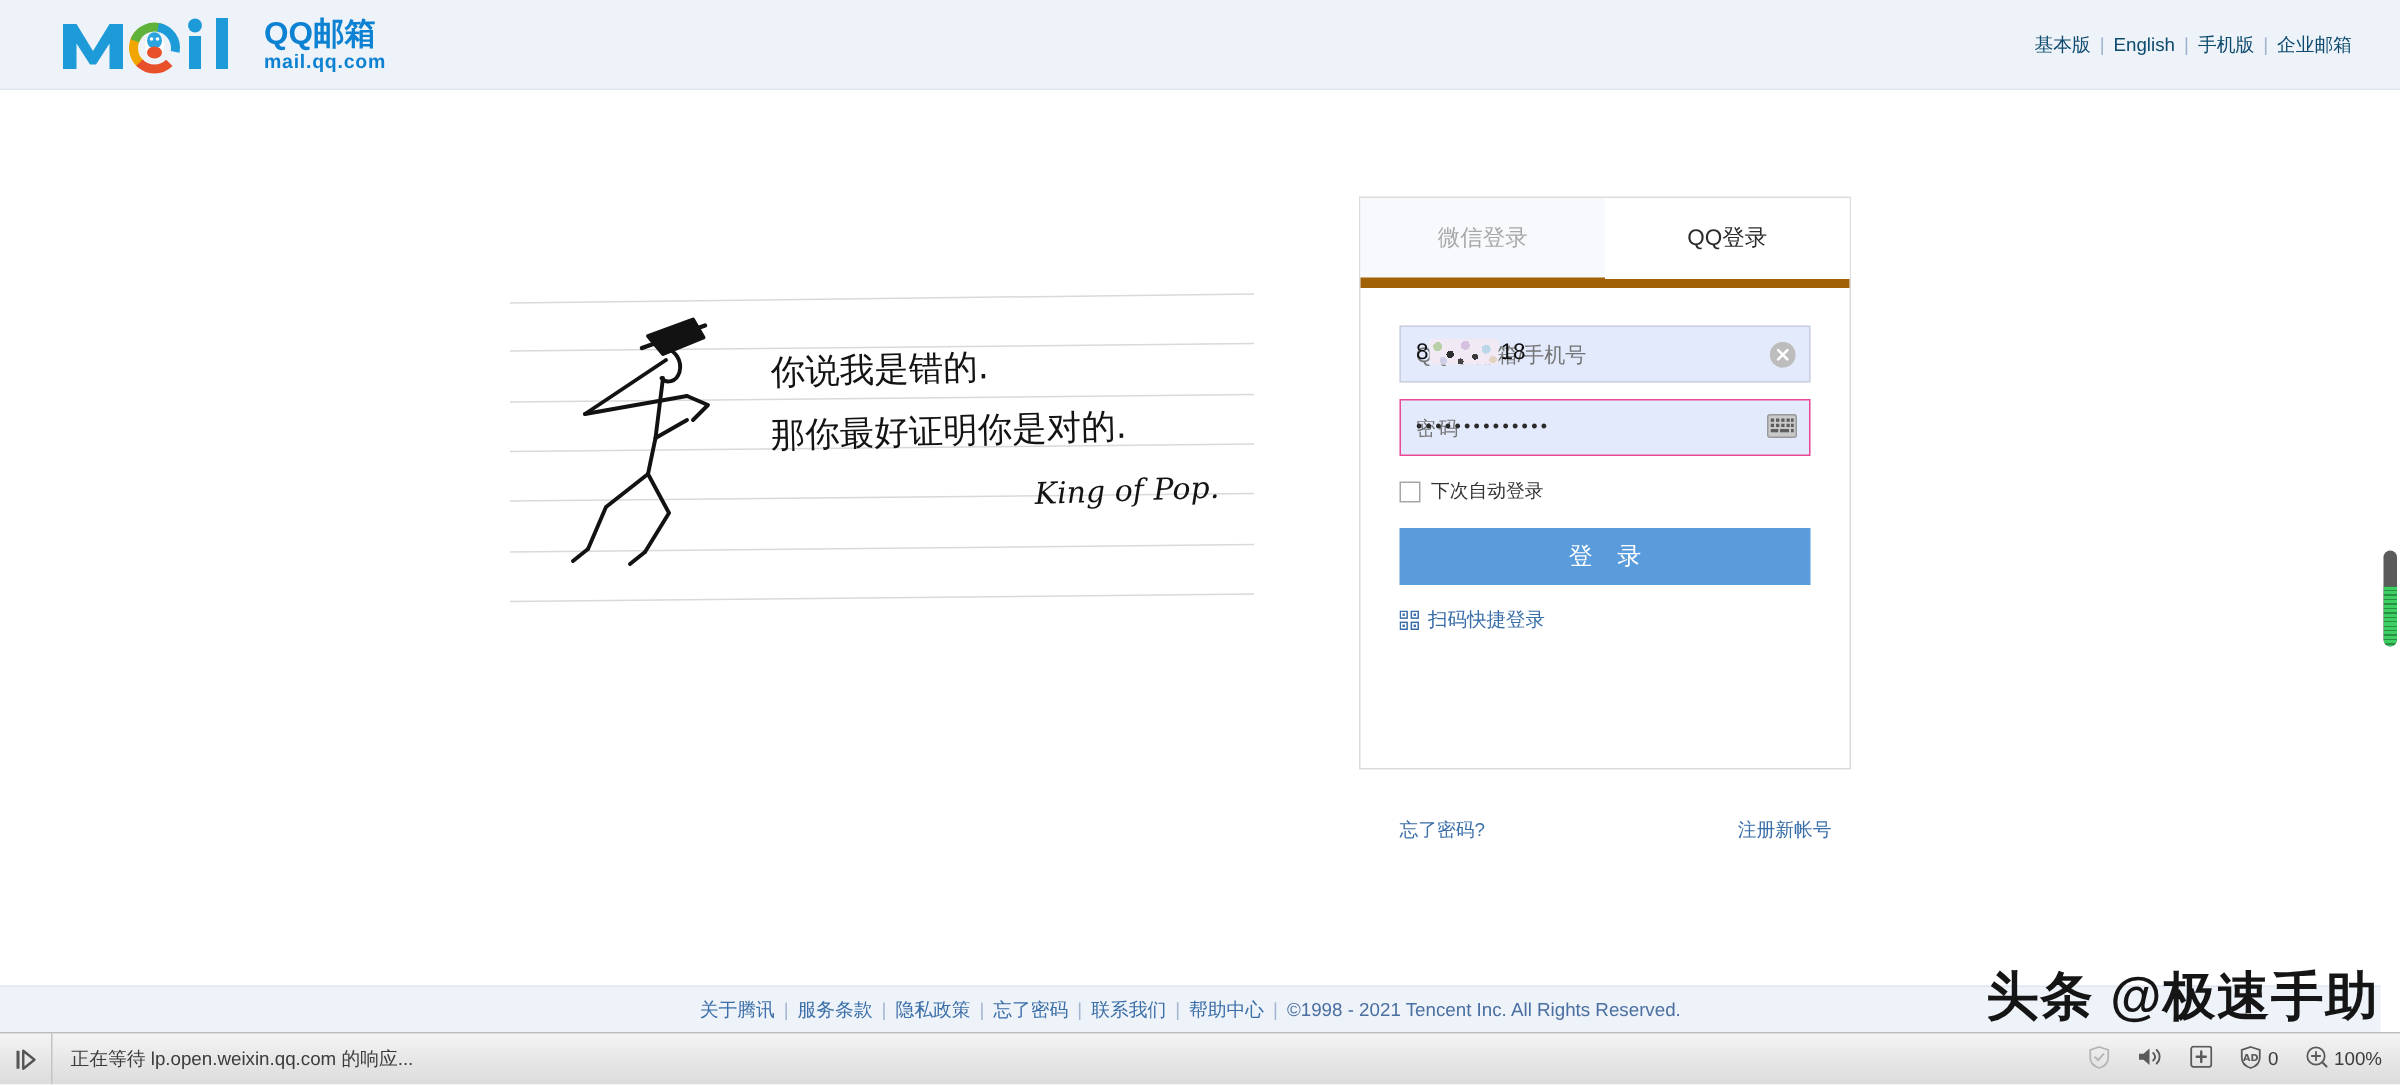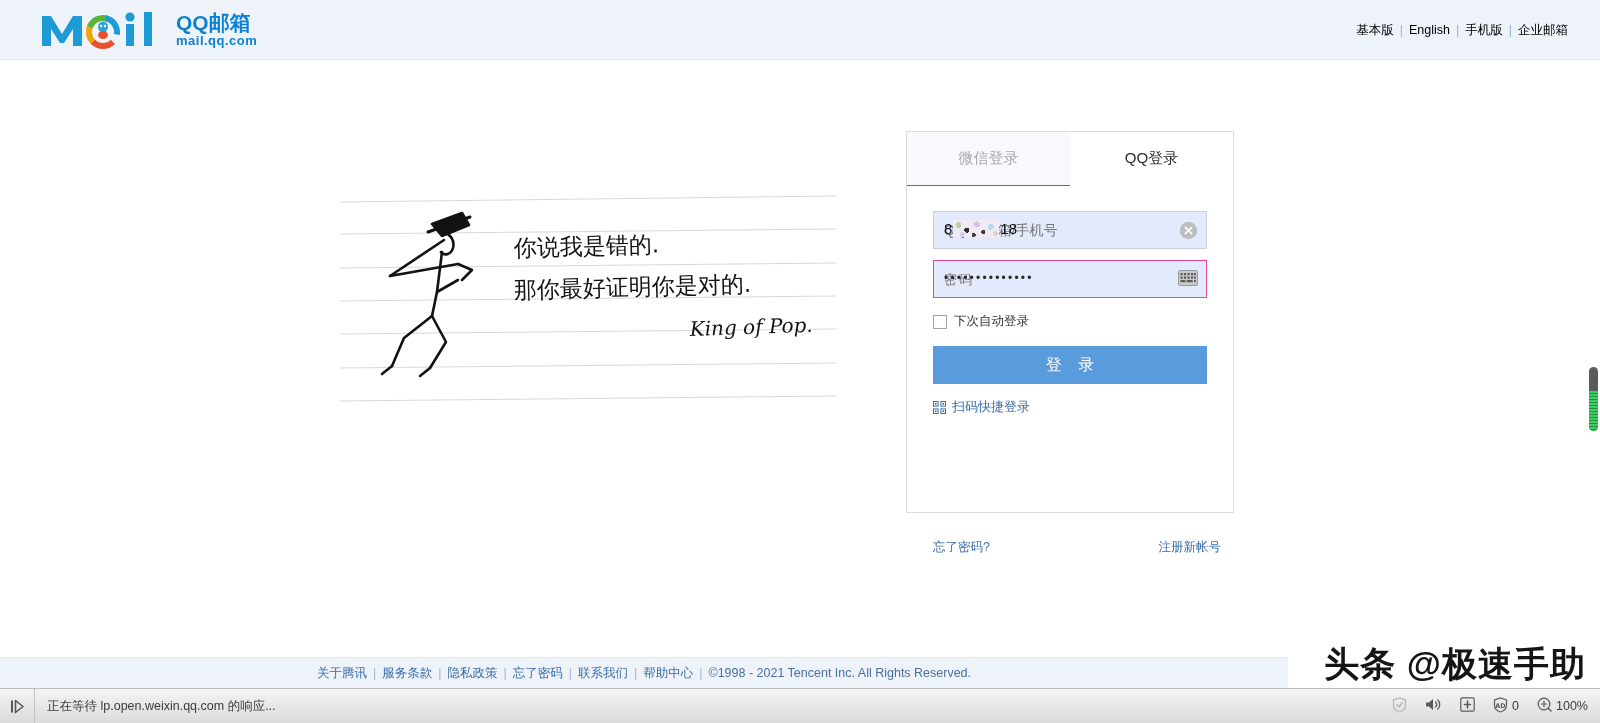--- a/index.html
+++ b/index.html
@@ -59,21 +59,21 @@
   }
   .header-links {
     position: absolute;
     right: 32px;
     top: 22px;
     font-size: 12.5px;
     color: #3f6fa8;
     white-space: nowrap;
   }
   .header-links a {
-    color: #000000;
+    color: #0c4a6e;
     text-decoration: none;
   }
   .hl-sep {
     color: #9db2cd;
     margin: 0 6px;
   }
 
   
   .illustration {
     position: absolute;
@@ -92,21 +92,21 @@
     width: 328px;
     height: 382px;
     background: #ffffff;
     border: 1px solid #dcdcdc;
     box-sizing: border-box;
   }
   .login-tabs {
     position: relative;
     height: 53px;
     background: #f7f9fc;
-    border-bottom: 1px solid #a16207;
+    border-bottom: 7px solid #a16207;
     display: flex;
   }
   .login-tab {
     flex: 1;
     display: flex;
     align-items: center;
     justify-content: center;
     font-size: 15px;
     color: #a8a8a8;
     cursor: pointer;
@@ -260,21 +260,21 @@
   .bottom-links a {
     color: #3a6ea8;
     text-decoration: none;
   }
 
   
   .footer {
     position: absolute;
     left: 0;
     top: 657px;
-    width: 1288px;
+    width: 1587px;
     height: 31px;
     background: #eef2f9;
     border-top: 1px solid #dfe6f1;
     box-sizing: border-box;
     display: flex;
     align-items: center;
     justify-content: center;
     font-size: 12.5px;
     color: #4a6fa0;
     white-space: nowrap;

